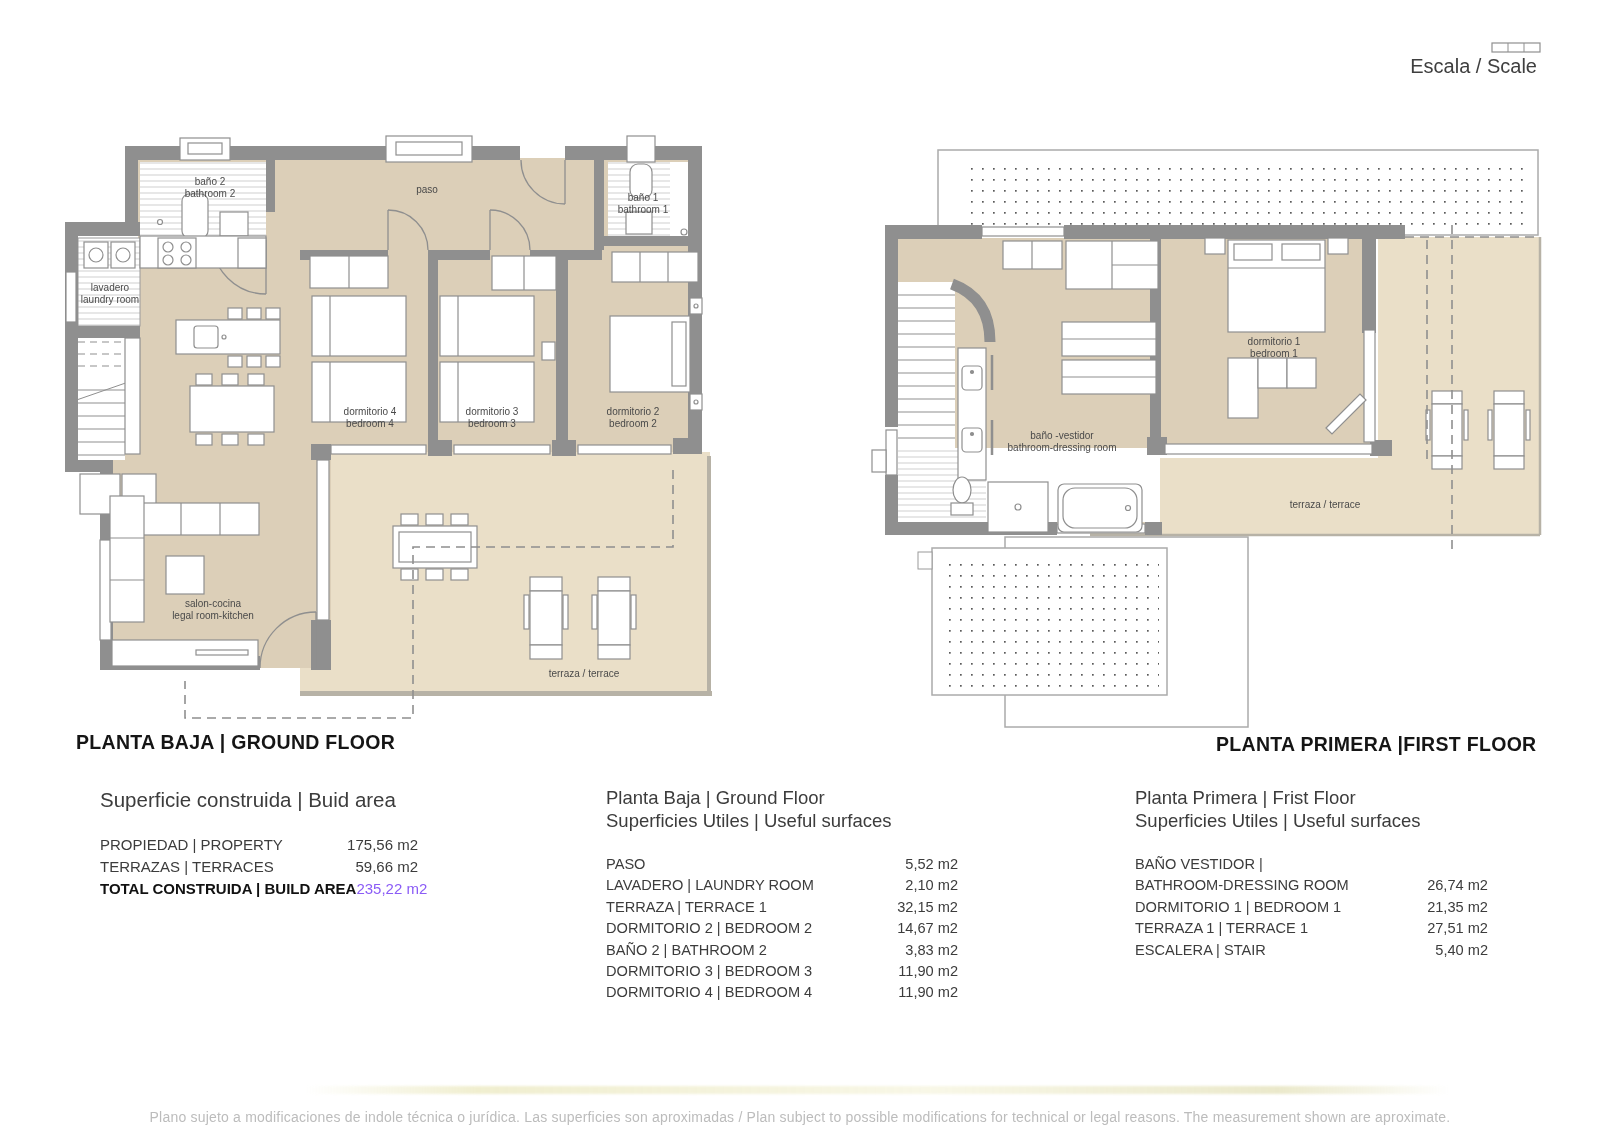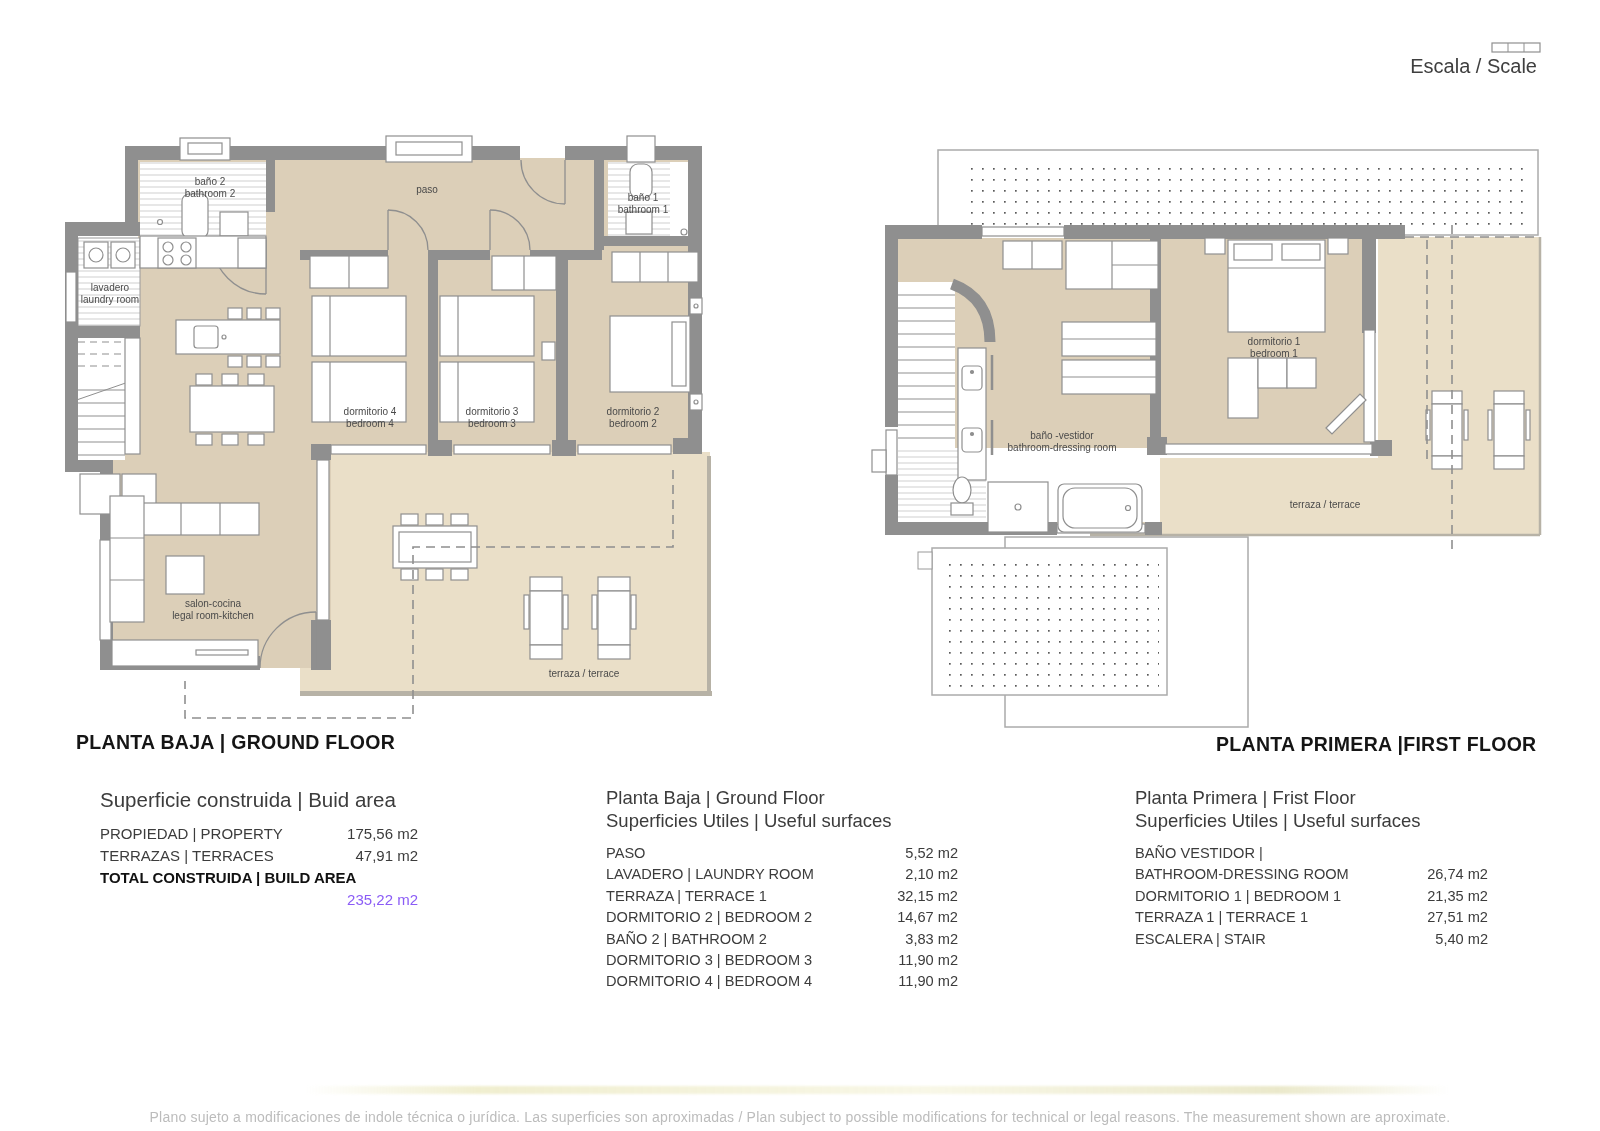--- a/index.html
+++ b/index.html
@@ -9,25 +9,25 @@
   svg{display:block;}
   .room-label{position:absolute;transform:translateX(-50%);text-align:center;
               font-size:10px;line-height:12px;color:#4a4a4a;white-space:nowrap;}
   .plan-title{position:absolute;font-size:19.5px;font-weight:bold;color:#151515;
               letter-spacing:.3px;white-space:nowrap;}
   .scale-label{position:absolute;font-size:20px;color:#3f3f3f;white-space:nowrap;}
   .tbl{position:absolute;}
   .tbl-header{ color:#3c3c3c;}
   .tbl-header.big{font-size:20.5px;}
   .tbl-header.two{font-size:18.5px;line-height:23px;}
-  .tbl-rows{margin-top:11px;}
+  .tbl-rows{margin-top:22px;}
   .row{display:flex;justify-content:space-between;font-size:14.6px;line-height:21.4px;
        color:#3c3c3c;white-space:nowrap;}
   .row .val{text-align:right;}
-  .row.bold{font-weight:bold;color:#111;flex-direction:column;}
+  .row.bold{font-weight:bold;color:#111;}
   .tbl.left .row{font-size:15px;line-height:22px;}
   .disclaimer{position:absolute;left:0;right:0;bottom:6px;text-align:center;
               font-size:14px;color:#bcbcbc;letter-spacing:.2px;}
   .smudge{position:absolute;left:305px;top:1086px;width:1145px;height:8px;
           background:linear-gradient(90deg,rgba(228,224,160,.0),rgba(222,218,150,.45) 15%,rgba(228,224,160,.25) 55%,rgba(210,206,140,.45) 85%,rgba(228,224,160,0));
           filter:blur(1px);}
 </style>
 </head>
 <body>
 
@@ -408,21 +408,21 @@
 
   <div class="tbl left" style="left:100px;top:788px;width:318px">
     <div class="tbl-header big">Superficie construida | Buid area</div>
     <div class="tbl-rows">
       <div class="row">
         <span>PROPIEDAD | PROPERTY</span>
           <span class="val">175,56 m2</span>
         </div>
       <div class="row">
         <span>TERRAZAS | TERRACES</span>
-          <span class="val">47,91 m2</span>
+          <span class="val">59,66 m2</span>
         </div>
       <div class="row bold">
         <span>TOTAL CONSTRUIDA | BUILD AREA</span>
           <span class="val" style="font-weight:normal;color:#8b5cf6">235,22 m2</span>
         </div>
     </div>
   </div>
 
   <div class="tbl" style="left:606px;top:786px;width:352px">
     <div class="tbl-header two">

